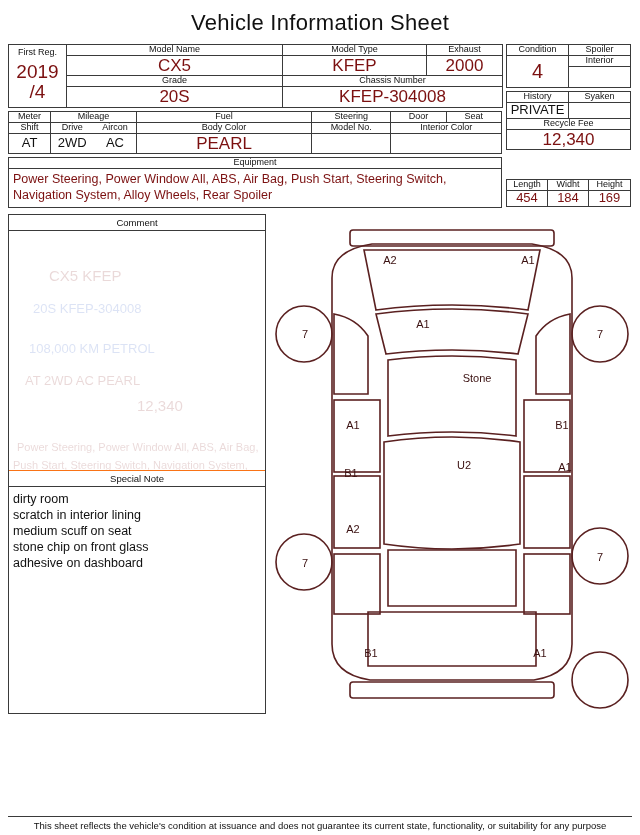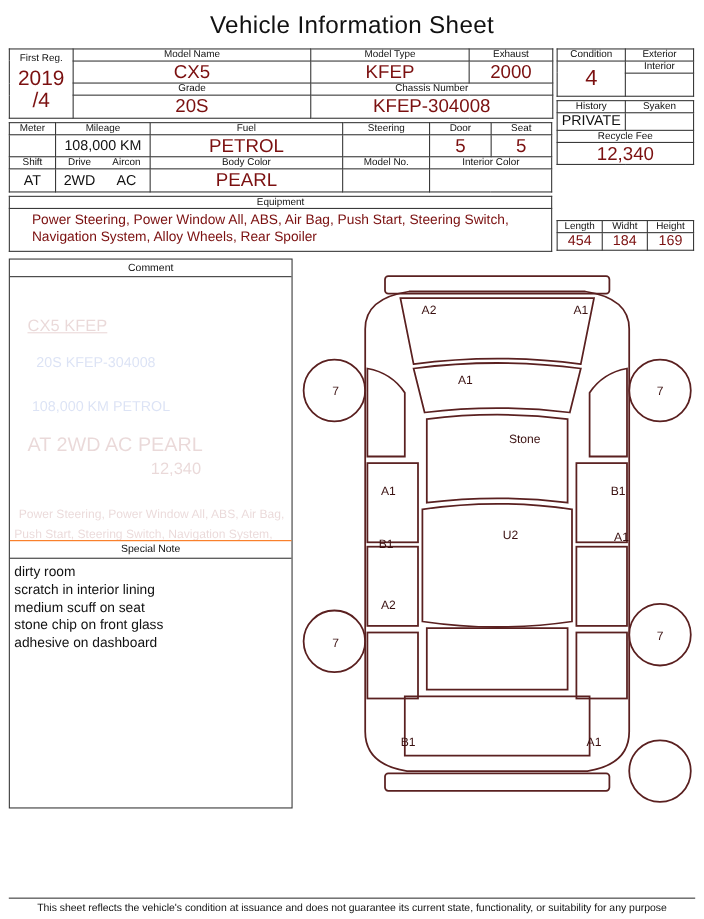--- a/index.html
+++ b/index.html
@@ -74,21 +74,20 @@
     padding: 2px 0 4px 0;
   }
 
   
   .equip-text {
     font-size: 12.5px;
     color: #7b1010;
     padding: 2px 4px 3px 4px;
     line-height: 1.25;
     text-align: left;
-    margin-left: 16px;
   }
 
   
   .lower {
     display: flex;
     gap: 6px;
     margin-top: 6px;
     height: 500px;
   }
   .comment-col {
@@ -214,28 +213,20 @@
           <col style="width:50px">
         </colgroup>
         <tbody>
             <tr>
           <td class="lbl">Meter</td>
           <td class="lbl">Mileage</td>
           <td class="lbl">Fuel</td>
           <td class="lbl">Steering</td>
           <td class="lbl">Door</td>
           <td class="lbl">Seat</td>
-        </tr>
-        <tr>
-          <td class="val"></td>
-          <td class="val small black">108,000 KM</td>
-          <td class="val">PETROL</td>
-          <td class="val"></td>
-          <td class="val">5</td>
-          <td class="val">5</td>
         </tr>
         <tr>
           <td class="lbl">Shift</td>
           <td class="lbl" style="width:auto">
             <table class="grid nb" style="border:0">
               <tbody>
                     <tr>
                 <td class="lbl" style="border:0;width:50%">Drive</td>
                 <td class="lbl" style="border:0;width:50%">Aircon</td>
               </tr>
@@ -268,21 +259,21 @@
 
     <div class="top-right">
       <table class="grid">
         <colgroup>
           <col style="width:62px">
           <col style="width:62px">
         </colgroup>
         <tbody>
             <tr>
           <td class="lbl">Condition</td>
-          <td class="lbl">Exterior</td>
+          <td class="lbl">Spoiler</td>
         </tr>
         <tr>
           <td class="val big" rowspan="2">4</td>
           <td class="lbl">Interior</td>
         </tr>
         <tr>
           <td class="val" style="height:20px"></td>
         </tr>
       </tbody>
         </table>
@@ -348,24 +339,24 @@
       </tbody>
         </table>
     </div>
   </div>
 
   <div class="lower">
 
     <div class="comment-col">
       <div class="sec-head">Comment</div>
       <div class="comment-body">
-        <div class="ghost" style="left:16px; top:36px; font-size:15px;text-decoration:underline;">CX5  KFEP</div>
+        <div class="ghost" style="left:40px; top:36px; font-size:15px;">CX5  KFEP</div>
         <div class="ghost blue" style="left:24px; top:70px; font-size:13px;">20S   KFEP-304008</div>
         <div class="ghost blue" style="left:20px; top:110px; font-size:13px;">108,000 KM   PETROL</div>
-        <div class="ghost" style="left:16px; top:142px; font-size:18px;text-align:center;">AT  2WD  AC          PEARL</div>
+        <div class="ghost" style="left:16px; top:142px; font-size:13px;text-align:center;">AT  2WD  AC          PEARL</div>
         <div class="ghost" style="left:128px; top:166px; font-size:15px;">12,340</div>
         <div class="ghost" style="left:8px; top:210px; font-size:11px;">Power Steering, Power Window  All, ABS, Air Bag,</div>
         <div class="ghost" style="left:4px; top:228px; font-size:11px;">Push Start, Steering Switch, Navigation System,</div>
 
       </div>
       <div class="specialnote-head">Special Note</div>
       <div class="note-body">
         <div class="note-line">dirty room</div>
         <div class="note-line">scratch in interior lining</div>
         <div class="note-line">medium scuff on seat</div>

